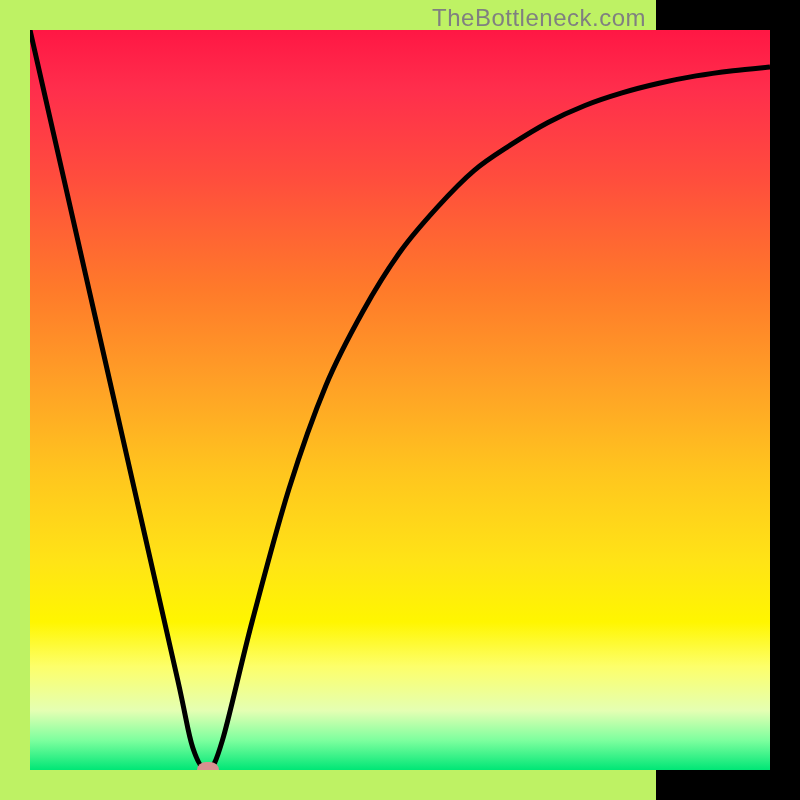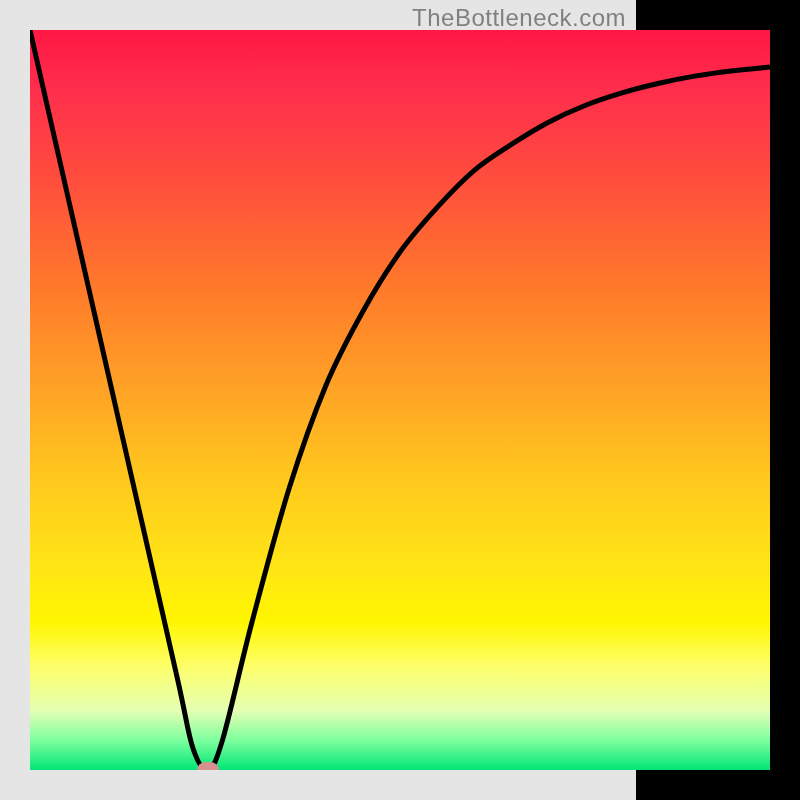--- a/index.html
+++ b/index.html
@@ -8,21 +8,22 @@
     width: 800px;
     height: 800px;
     overflow: hidden;
     background: #000;
     font-family: Arial, Helvetica, sans-serif;
   }
   .frame {
     position: relative;
     width: 636px;
     height: 800px;
-    background: #e5e5e5;
+    background: #bef264;
+    padding-left: 20px;
   }
   .watermark {
     position: absolute;
     top: 4px;
     right: 10px;
     color: #808080;
     font-size: 24px;
     font-weight: 500;
     letter-spacing: 0.5px;
     z-index: 10;

